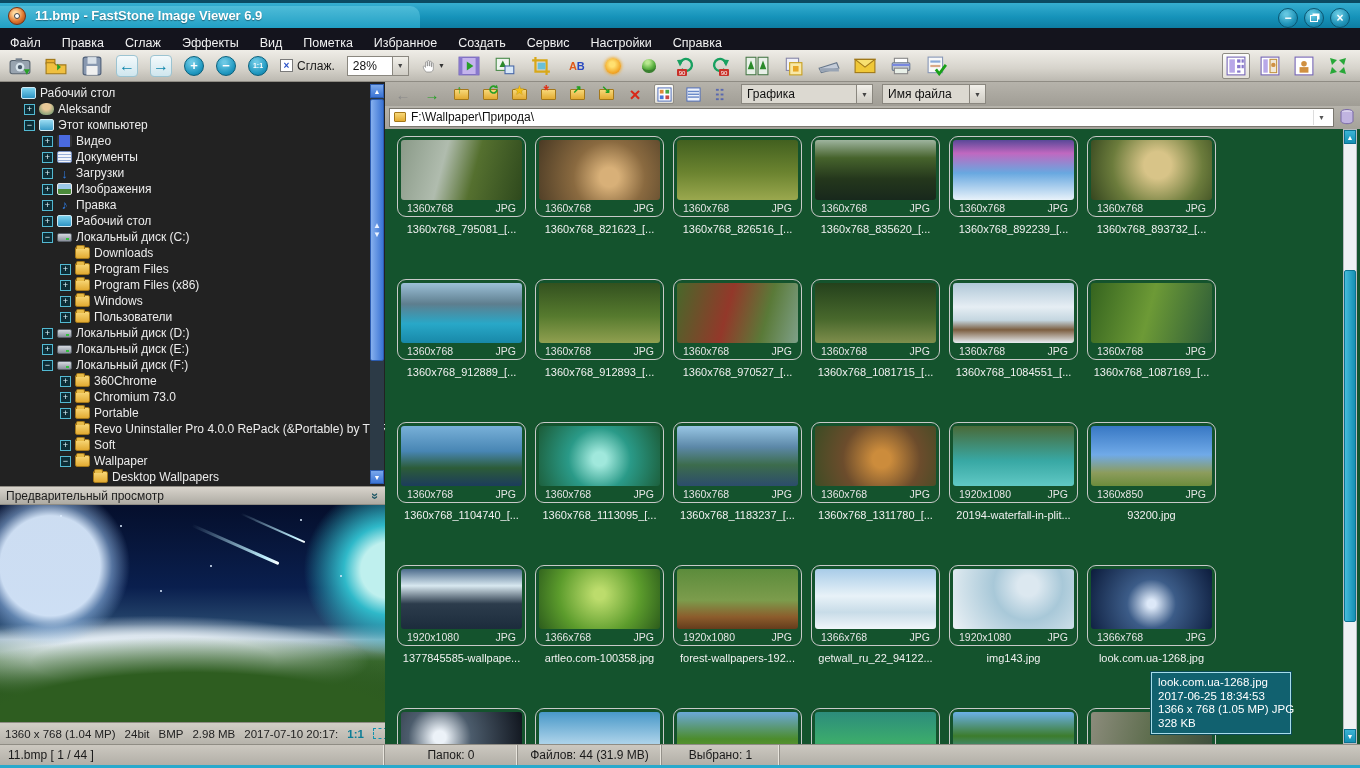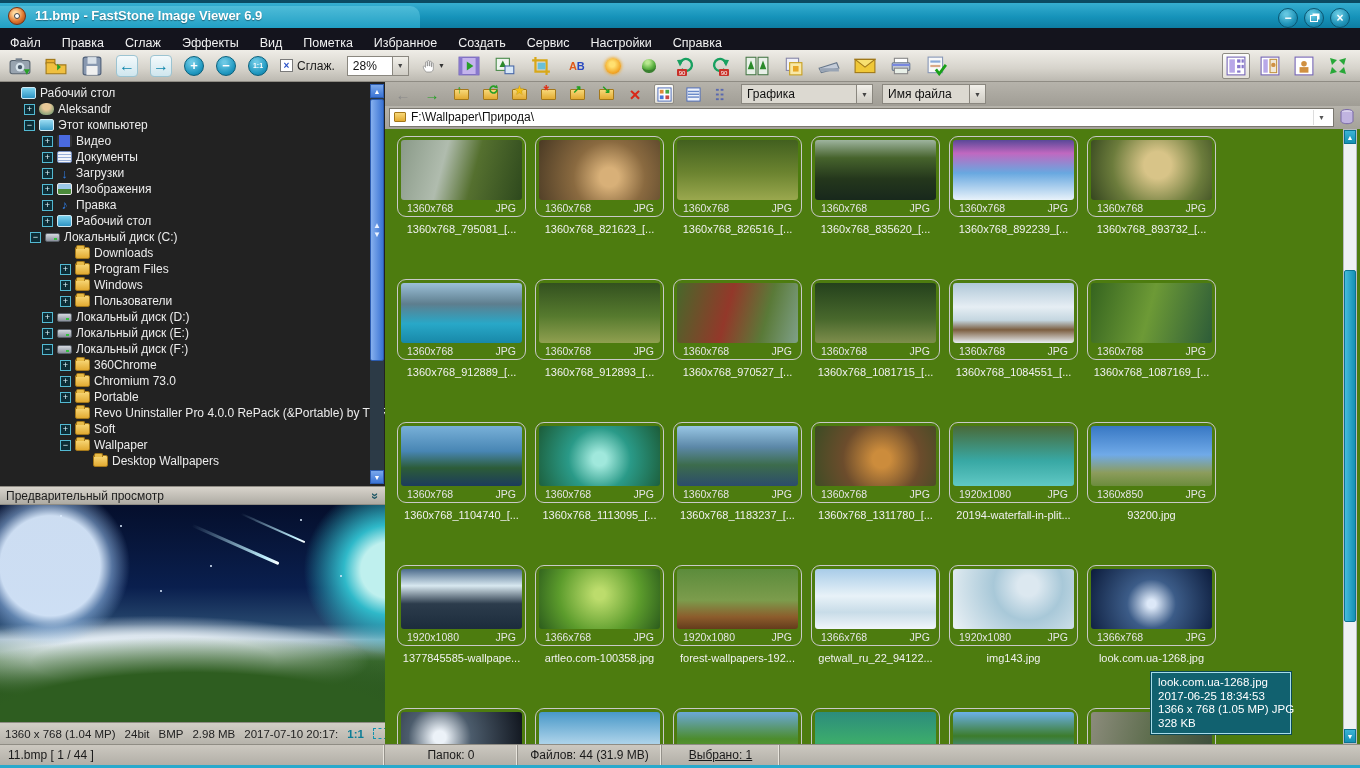--- a/index.html
+++ b/index.html
@@ -123,21 +123,21 @@
   
   #addressbar{position:absolute;left:385px;top:106px;width:975px;height:23px;background:linear-gradient(#b6b3ab,#a5a29a);
     display:flex;align-items:center;padding:1px 4px 2px 4px;gap:4px;}
   #addr-field{flex:1;height:19px;background:#fff;border:1px solid #7a776f;display:flex;align-items:center;gap:5px;padding:0 4px;}
   #addr-field .fsm{width:12px;height:10px;}
   #addr-text{font-size:12px;color:#111;flex:1;}
   #addr-drop{width:16px;height:15px;display:flex;align-items:center;justify-content:center;font-size:7px;color:#555;border-left:1px solid #ddd;}
   #bin-icon{width:18px;height:18px;flex:none;}
 
   
-  #grid{position:absolute;left:385px;top:129px;width:975px;height:615px;background:#4d7c0f;overflow:hidden;padding:7px 0 0 12px;}
+  #grid{position:absolute;left:385px;top:129px;width:975px;height:615px;background:#14532d;overflow:hidden;padding:7px 0 0 12px;}
   .grow{display:flex;gap:9px;margin-bottom:0;height:143px;}
   .cell{width:129px;flex:none;}
   .card{width:129px;height:81px;border:1px solid #c9c9c9;border-radius:9px;padding:3px 3px 0 3px;}
   .thumb{width:121px;height:60px;border-radius:3px;}
   .meta{height:16px;display:flex;align-items:center;justify-content:space-between;padding:0 6px;color:#e4e4e4;font-size:10.5px;}
   .fname{margin-top:6px;text-align:center;color:#f0f0f0;font-size:11px;white-space:nowrap;overflow:hidden;text-overflow:ellipsis;}
 
   .t0{background:linear-gradient(105deg,#8a9a88 0%,#b0bcae 35%,#55702f 60%,#2e491d 100%);}
   .t1{background:radial-gradient(circle at 58% 62%,#d8b078 12%,#8a6a40 45%,#4a3a24 100%);}
   .t2{background:linear-gradient(#42601f 0%,#6c8430 55%,#9aa84e 100%);}
@@ -179,21 +179,21 @@
     box-shadow:0 0 0 1px #0a4a56;padding:3px 6px;z-index:50;}
   #tooltip div{color:#fff;font-size:11.5px;line-height:13.5px;white-space:nowrap;}
 
   
   #statusbar{position:absolute;left:0;top:744px;width:1360px;height:21px;background:linear-gradient(#ccc8c0,#b2afa7);
     border-top:1px solid #8f8c84;display:flex;align-items:center;font-size:12px;color:#1a1a1a;}
   #statusbar .sec{height:100%;display:flex;align-items:center;padding:8px 8px;border-right:1px solid #94918a;box-shadow:inset -1px 0 0 #e8e5dd;}
   #sec-current{width:385px;}
   #sec-folders{width:133px;justify-content:center;}
   #sec-files{width:144px;justify-content:center;}
-  #sec-selected{width:118px;justify-content:center;text-decoration:underline;}
+  #sec-selected{width:118px;justify-content:center;}
   #bottom-edge{position:absolute;left:0;top:765px;width:1360px;height:3px;background:#29a9cc;}
 </style>
 </head>
 <body>
 
 <div id="win">
 
   <div id="titlebar">
     <div class="tab"></div>
     <div id="app-icon">
@@ -437,34 +437,39 @@
       <div class="trow" style="padding-left:42px">
           <span class="tg plus"></span>
           <span class="ic ic-music">♪</span>
           <span class="tl">Правка</span>
         </div>
       <div class="trow" style="padding-left:42px">
           <span class="tg plus"></span>
           <span class="ic ic-desktop"></span>
           <span class="tl">Рабочий стол</span>
         </div>
-      <div class="trow" style="padding-left:30px">
+      <div class="trow" style="padding-left:42px">
           <span class="tg minus"></span>
           <span class="ic ic-disk"></span>
           <span class="tl">Локальный диск (C:)</span>
         </div>
       <div class="trow" style="padding-left:60px">
           <span class="tg none"></span>
           <span class="ic ic-folder"></span>
           <span class="tl">Downloads</span>
         </div>
       <div class="trow" style="padding-left:60px">
           <span class="tg plus"></span>
           <span class="ic ic-folder"></span>
           <span class="tl">Program Files</span>
+        </div>
+      <div class="trow" style="padding-left:60px">
+          <span class="tg plus"></span>
+          <span class="ic ic-folder"></span>
+          <span class="tl">Program Files (x86)</span>
         </div>
       <div class="trow" style="padding-left:60px">
           <span class="tg plus"></span>
           <span class="ic ic-folder"></span>
           <span class="tl">Windows</span>
         </div>
       <div class="trow" style="padding-left:60px">
           <span class="tg plus"></span>
           <span class="ic ic-folder"></span>
           <span class="tl">Пользователи</span>

